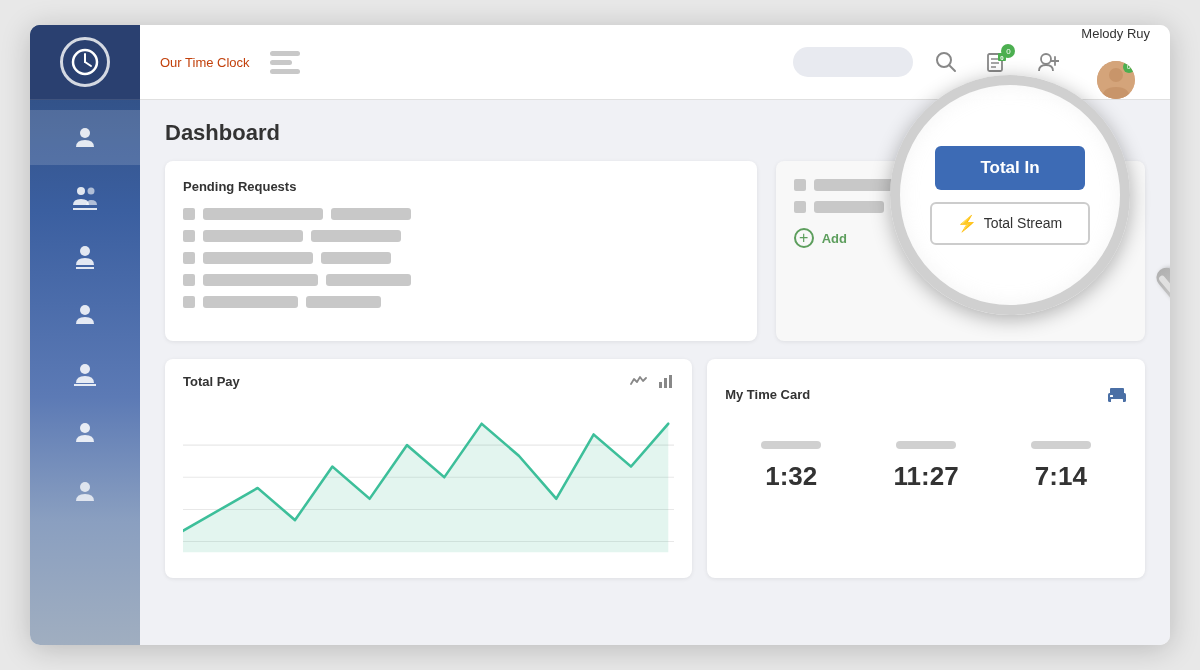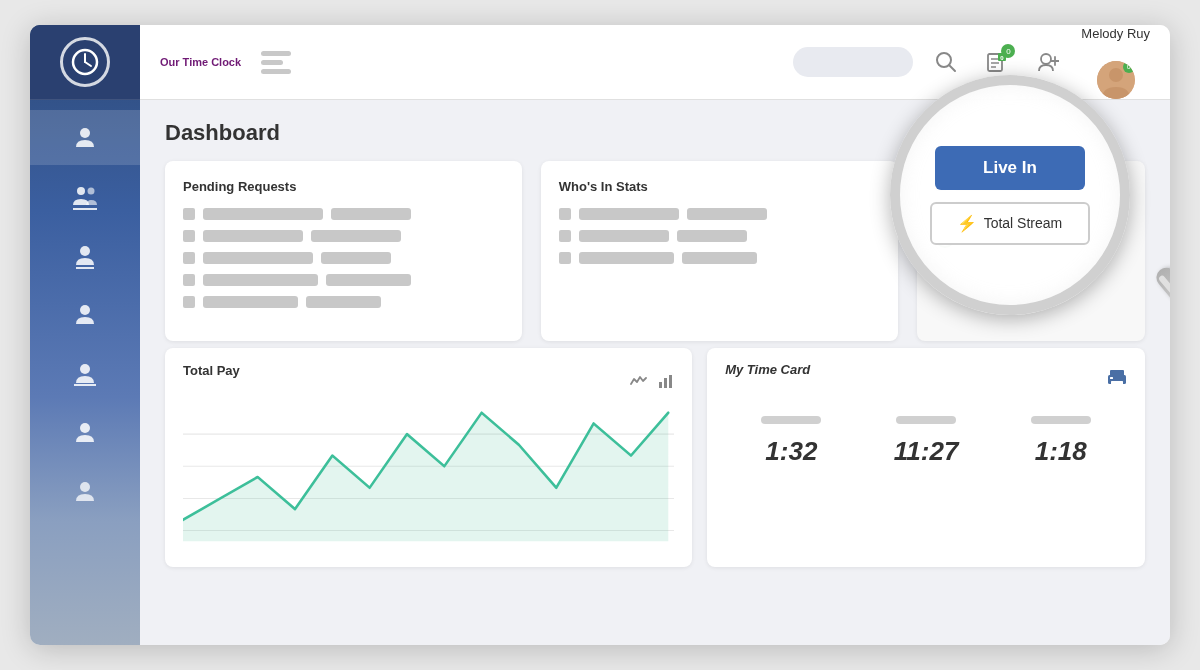--- a/index.html
+++ b/index.html
@@ -96,23 +96,23 @@
       height: 75px;
       background: white;
       display: flex;
       align-items: center;
       padding: 0 20px;
       border-bottom: 1px solid #e0e0e0;
       gap: 15px;
     }
 
     .app-title {
-      font-size: 11px;
-      font-weight: 700;
-      color: #701a75;
+      font-size: 13px;
+      font-weight: 400;
+      color: #c2410c;
       white-space: nowrap;
     }
 
     .breadcrumb-lines {
       display: flex;
       flex-direction: column;
       gap: 4px;
       margin-left: 5px;
     }
 
@@ -211,21 +211,21 @@
       font-size: 22px;
       font-weight: 600;
       color: #333;
       margin-bottom: 15px;
     }
 
     
     .cards-row {
       display: flex;
       gap: 19px;
-      margin-bottom: 7px;
+      margin-bottom: 18px;
     }
 
     .card {
       background: white;
       border-radius: 8px;
       padding: 18px;
       box-shadow: 0 1px 4px rgba(0,0,0,0.08);
     }
 
     .card-title {
@@ -285,27 +285,26 @@
 
     .card-total-pay {
       flex: 1.1;
       min-height: 200px;
       padding: 15px 18px;
     }
 
     .card-time-card {
       flex: 0.9;
       min-height: 200px;
-      padding: 14px 18px;
-      font-style: italic;
+      padding: 28px 18px;
     }
 
     .card-header {
       display: flex;
-      align-items: flex-end;
+      align-items: flex-start;
       justify-content: space-between;
       margin-bottom: 10px;
     }
 
     .card-icons {
       display: flex;
       gap: 10px;
       color: #888;
       font-size: 14px;
     }
@@ -622,40 +621,20 @@
               <div class="skeleton-box" style="width:85px"></div>
             </div>
             <div class="skeleton-row">
               <div class="skeleton-dot"></div>
               <div class="skeleton-box" style="width:95px"></div>
               <div class="skeleton-box" style="width:75px"></div>
             </div>
           </div>
         </div>
 
-        <div class="card card-whoisin">
-          <div class="card-title">Who's In Stats</div>
-          <div class="skeleton-lines">
-            <div class="skeleton-row">
-              <div class="skeleton-dot"></div>
-              <div class="skeleton-box" style="width:100px"></div>
-              <div class="skeleton-box" style="width:80px"></div>
-            </div>
-            <div class="skeleton-row">
-              <div class="skeleton-dot"></div>
-              <div class="skeleton-box" style="width:90px"></div>
-              <div class="skeleton-box" style="width:70px"></div>
-            </div>
-            <div class="skeleton-row">
-              <div class="skeleton-dot"></div>
-              <div class="skeleton-box" style="width:95px"></div>
-              <div class="skeleton-box" style="width:75px"></div>
-            </div>
-          </div>
-        </div>
 
         <div class="card card-add">
           <div class="skeleton-lines">
             <div class="skeleton-row">
               <div class="skeleton-dot"></div>
               <div class="skeleton-box" style="width:80px"></div>
             </div>
             <div class="skeleton-row">
               <div class="skeleton-dot"></div>
               <div class="skeleton-box" style="width:70px"></div>
@@ -719,33 +698,33 @@
             <div class="time-stat">
               <span class="time-stat-label"></span>
               <span class="time-stat-value">1:32</span>
             </div>
             <div class="time-stat">
               <span class="time-stat-label"></span>
               <span class="time-stat-value">11:27</span>
             </div>
             <div class="time-stat">
               <span class="time-stat-label"></span>
-              <span class="time-stat-value">1:18</span>
+              <span class="time-stat-value">7:14</span>
             </div>
           </div>
         </div>
       </div>
     </div>
   </div>
 
   <div class="magnify-overlay">
 
     <div class="lens-circle">
       <div class="lens-content">
-        <div class="lens-btn-clock">Live In</div>
+        <div class="lens-btn-clock">Total In</div>
         <div class="lens-btn-live">
           <span class="lens-live-icon">⚡</span>
           <span>Total Stream</span>
         </div>
       </div>
     </div>
 
     <div class="lens-handle"></div>
   </div>
 

